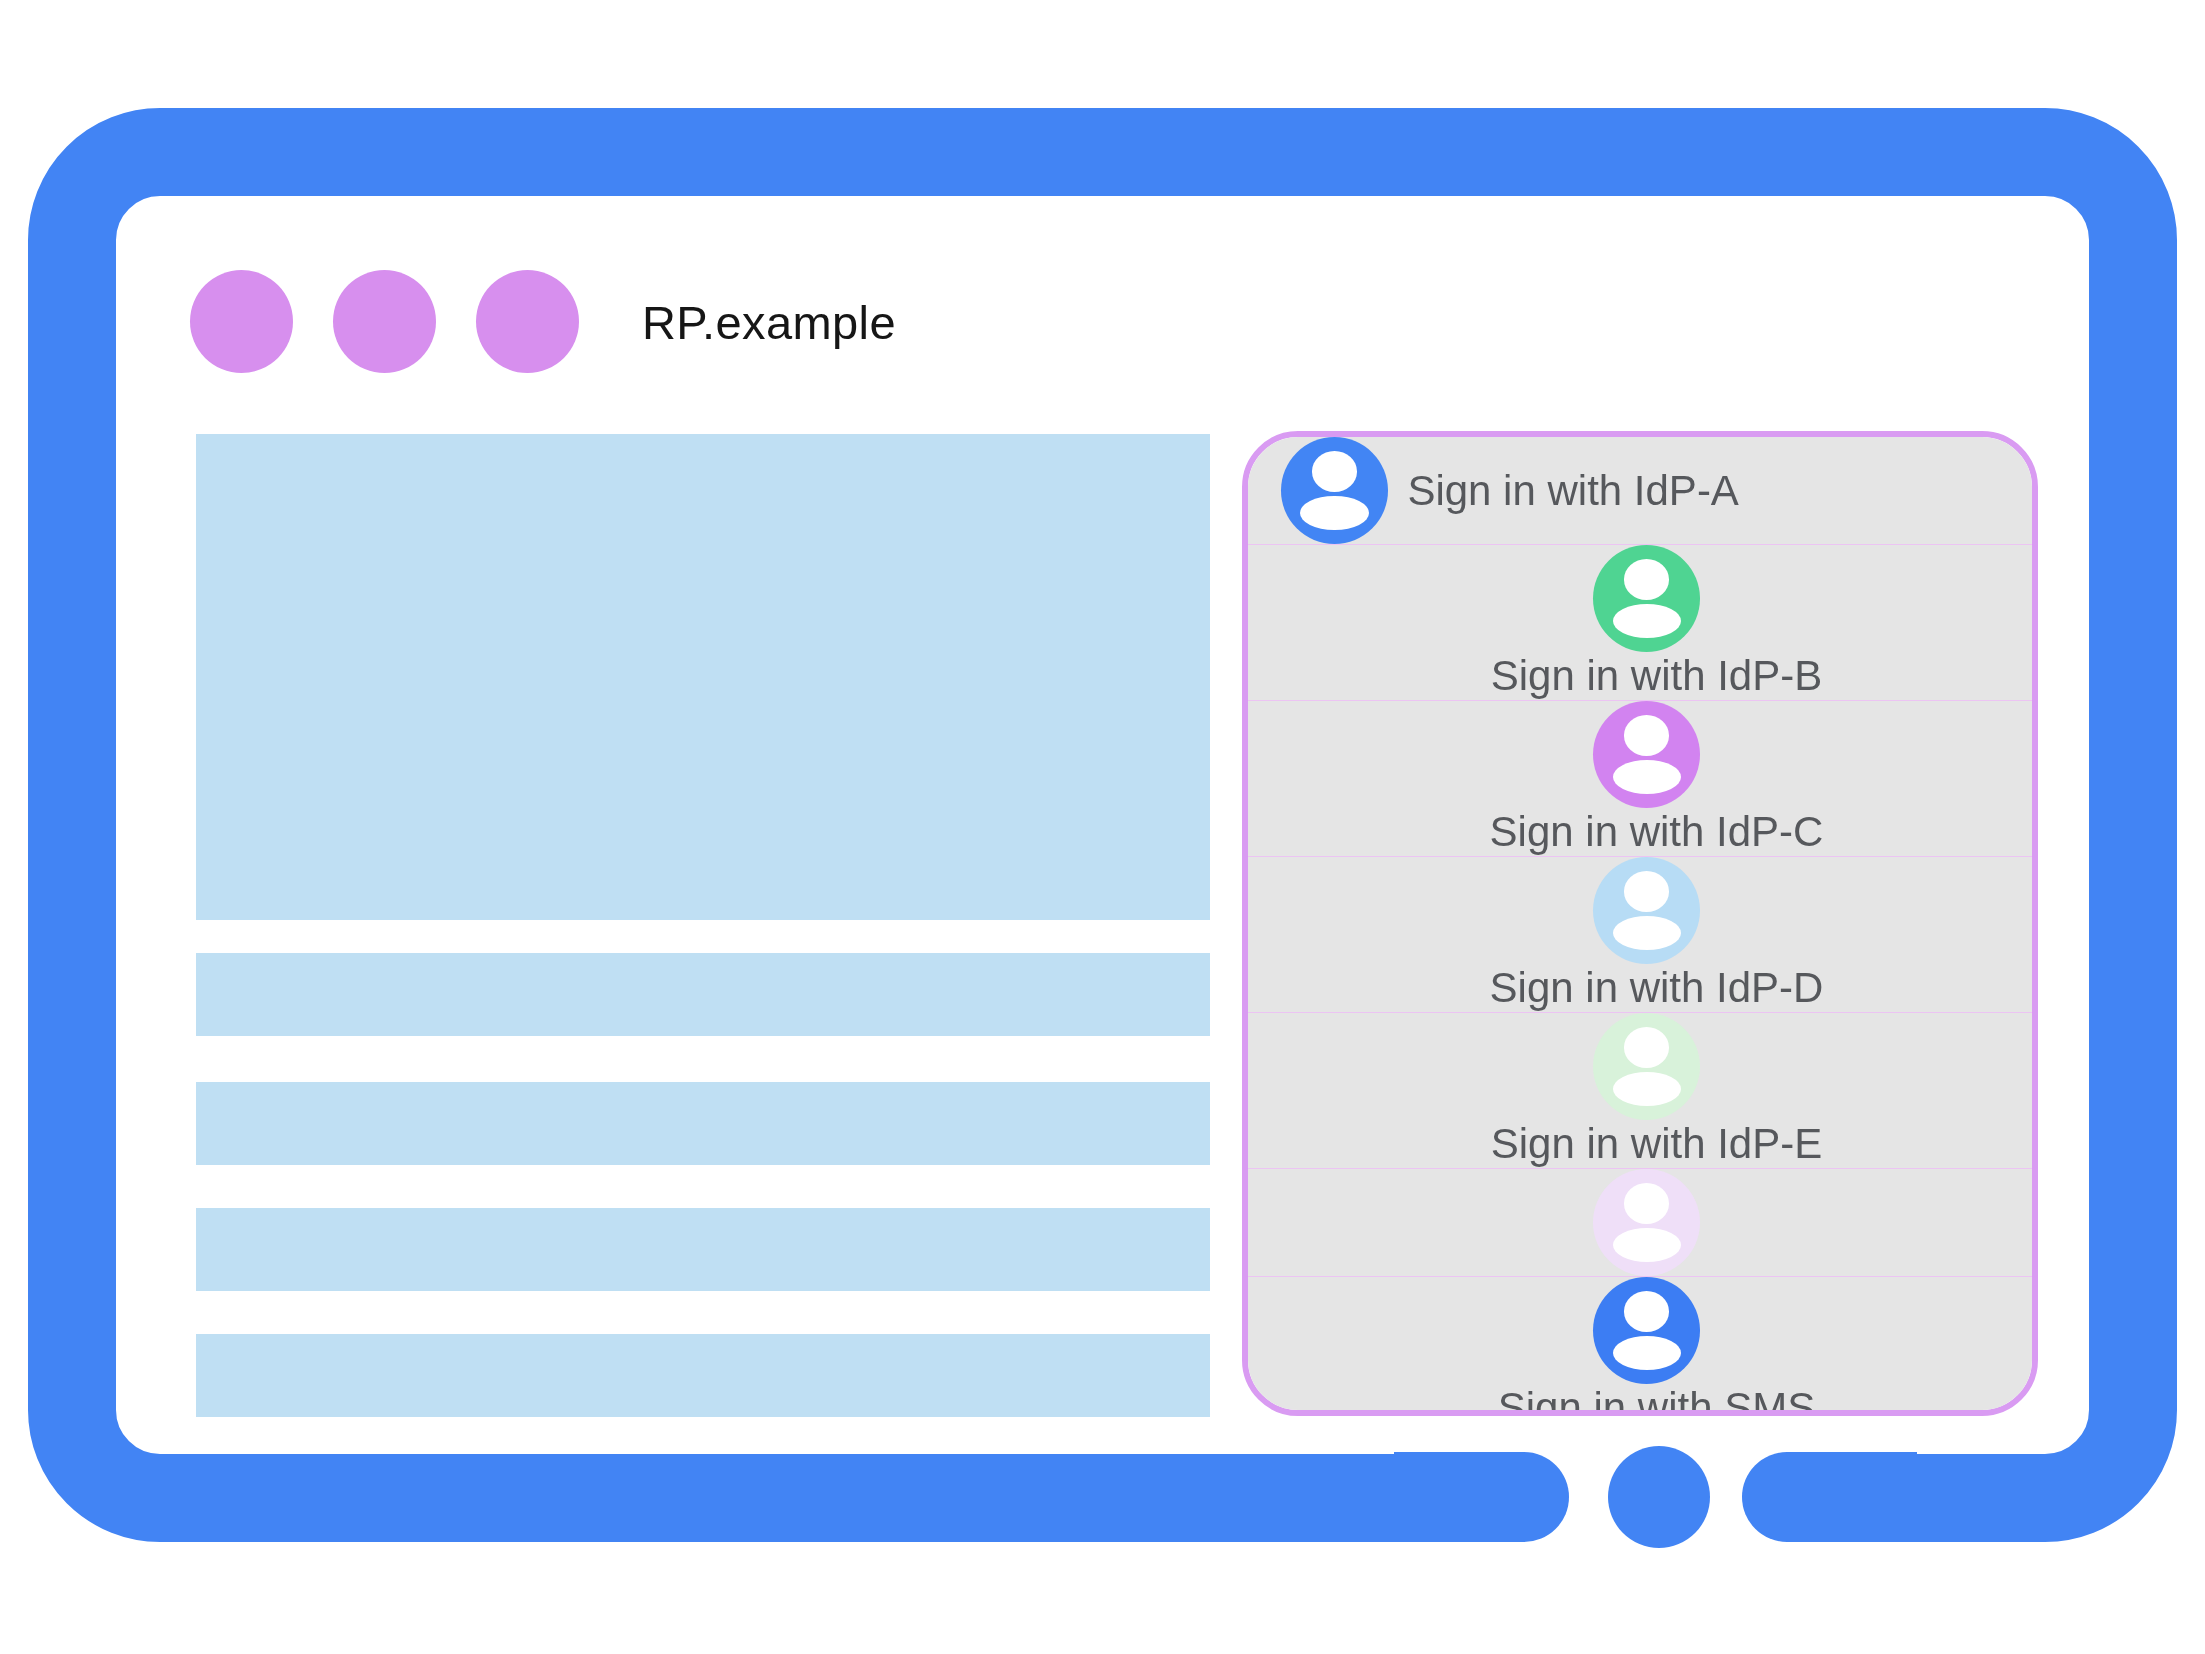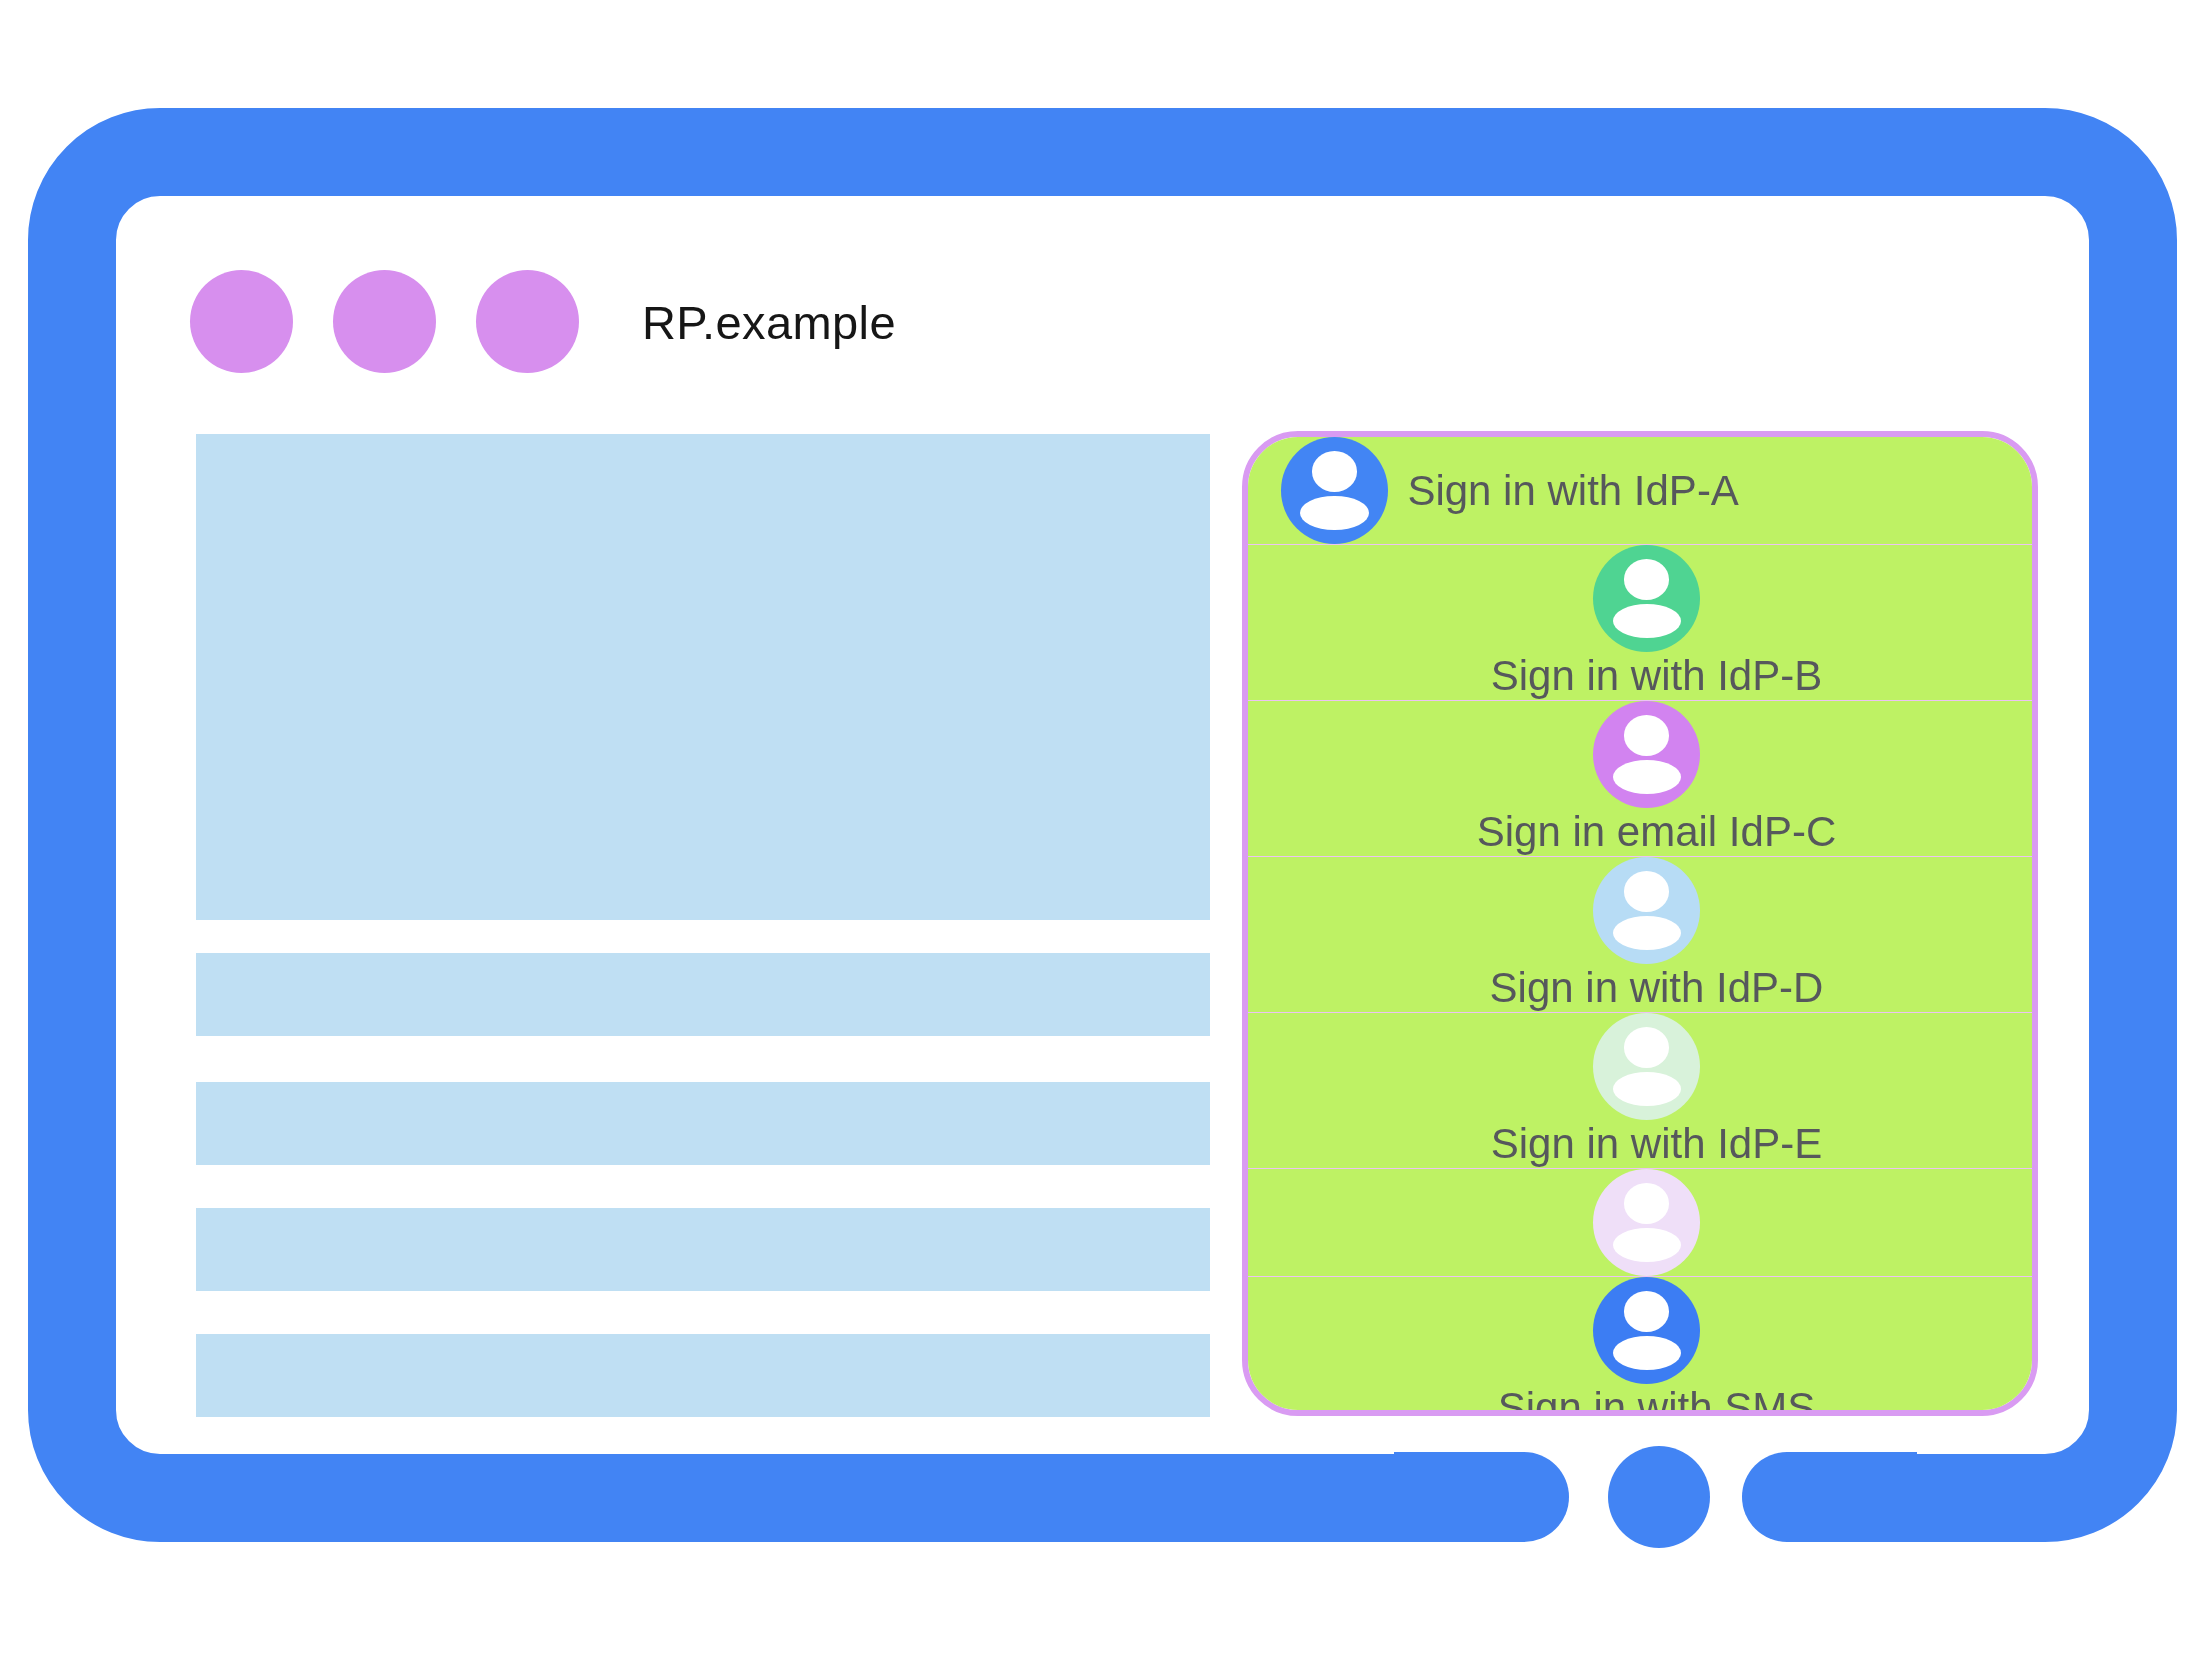--- a/index.html
+++ b/index.html
@@ -107,21 +107,21 @@
     flex-direction: column;
     overflow: hidden;
     z-index: 1;
   }
   .signin-row {
     flex: 1 1 0;
     display: flex;
     align-items: center;
     padding-left: 33px;
     cursor: pointer;
-    background: #bef264;
+    background: #e5e5e5;
   }
   .signin-row + .signin-row {
     border-top: 1.8px solid var(--row-separator-purple, #ECC4F3);
     flex-direction: column;
   }
   .avatar {
     position: relative;
     width: 107px; height: 107px;
     border-radius: 50%;
     overflow: hidden;
@@ -188,21 +188,21 @@
           <div class="torso"></div>
       </div>
       <span class="row-label">Sign in with IdP-B</span>
     </div>
 
     <div class="signin-row">
       <div class="avatar" style="background: rgb(210, 131, 240);">
         <div class="head"></div>
           <div class="torso"></div>
       </div>
-      <span class="row-label">Sign in email IdP-C</span>
+      <span class="row-label">Sign in with IdP-C</span>
     </div>
 
     <div class="signin-row">
       <div class="avatar" style="background: rgb(183, 220, 245);">
         <div class="head"></div>
           <div class="torso"></div>
       </div>
       <span class="row-label">Sign in with IdP-D</span>
     </div>
 

